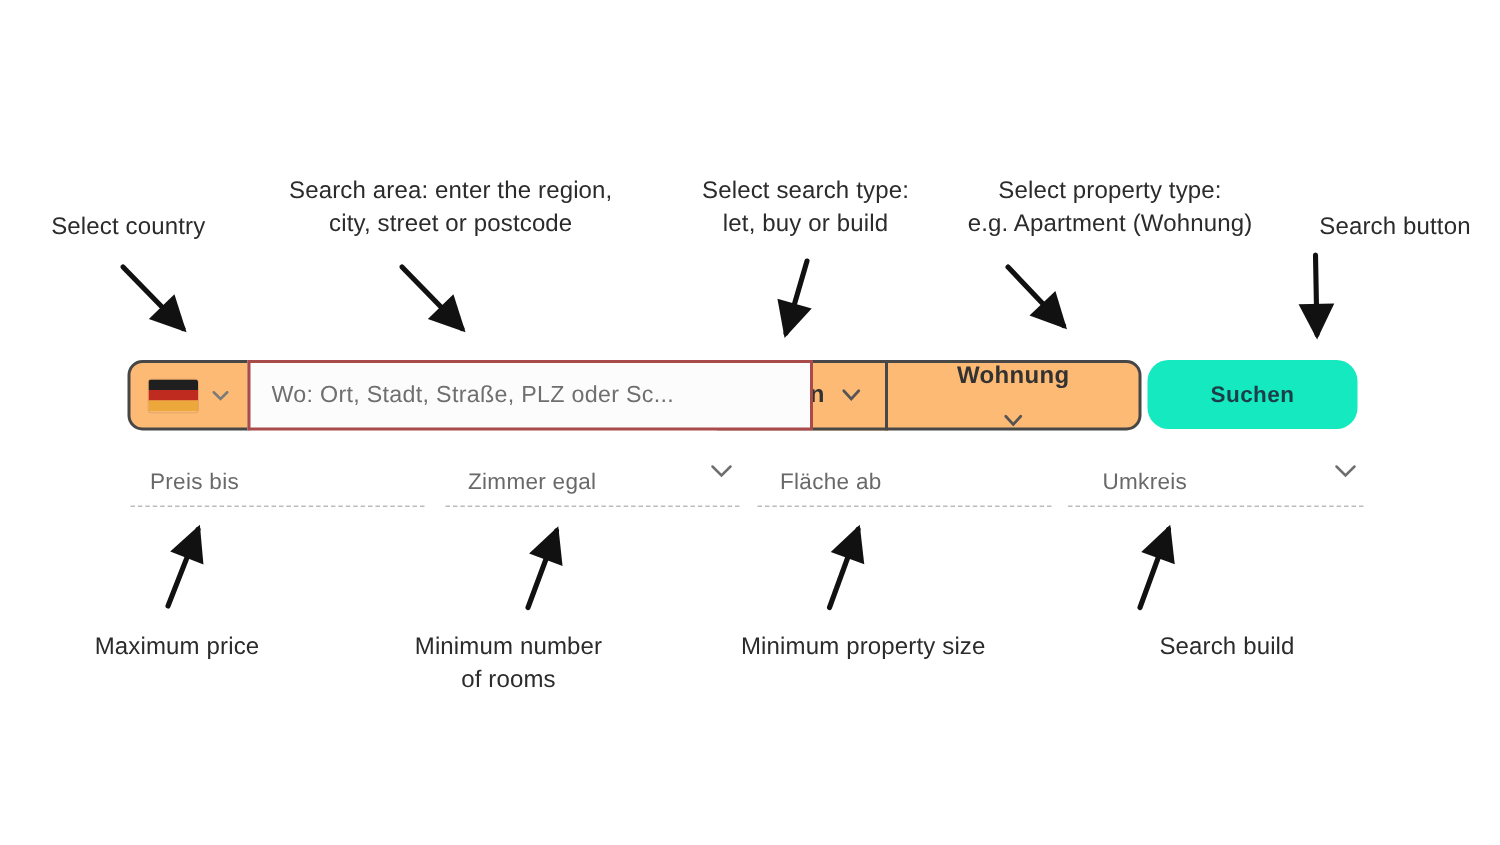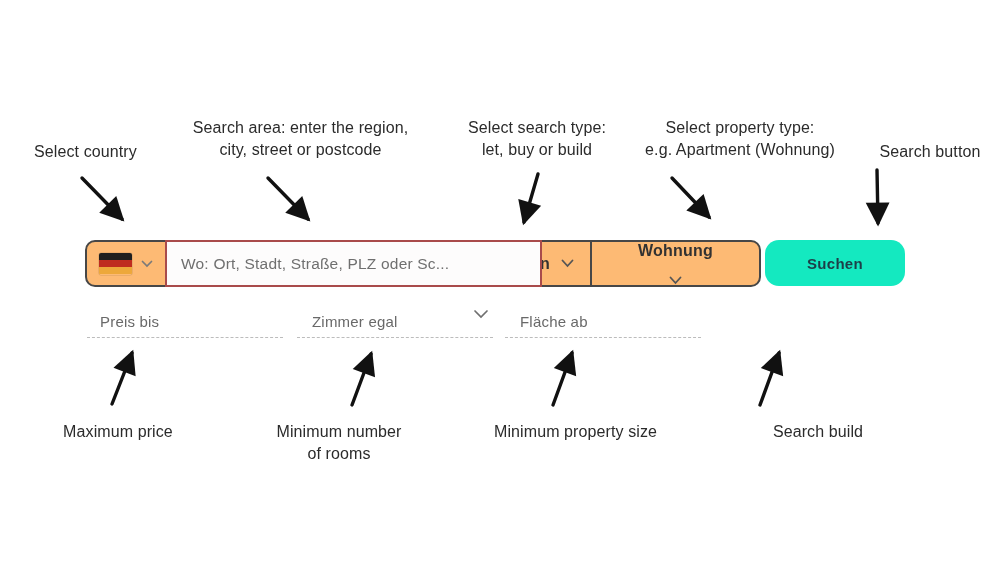--- a/index.html
+++ b/index.html
@@ -133,14 +133,20 @@
     <span class="flabel">Zimmer egal</span>
     <svg class="chev" width="16" height="10" viewBox="0 0 16 10">
       <polyline points="2,2 8,8 14,2" fill="none" stroke="#6f6f6f" stroke-width="1.7" stroke-linecap="round"></polyline>
     </svg>
   </div>
 
   <div class="filter" id="filter-flaeche">
     <span class="flabel">Fläche ab</span>
   </div>
 
+  <div class="filter" id="filter-umkreis">
+    <span class="flabel">Umkreis</span>
+    <svg class="chev" width="16" height="10" viewBox="0 0 16 10">
+      <polyline points="2,2 8,8 14,2" fill="none" stroke="#6f6f6f" stroke-width="1.7" stroke-linecap="round"></polyline>
+    </svg>
+  </div>
 
 </div>
 
 </body></html>

